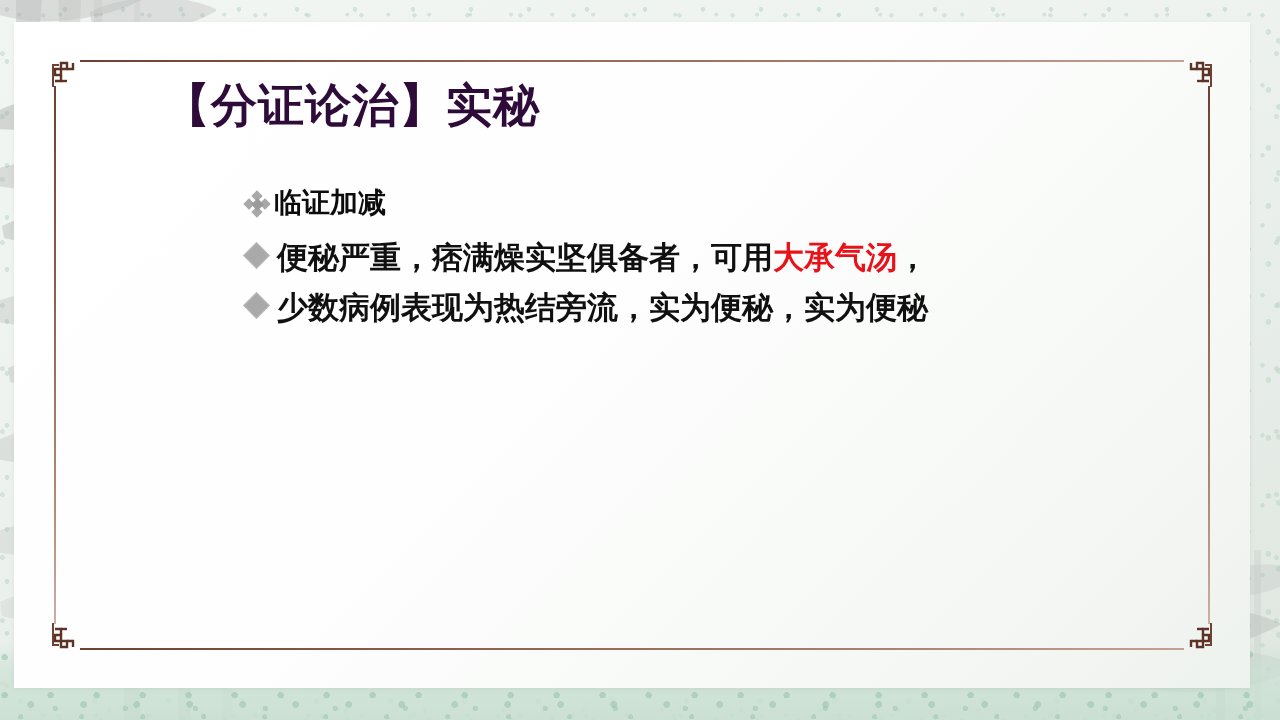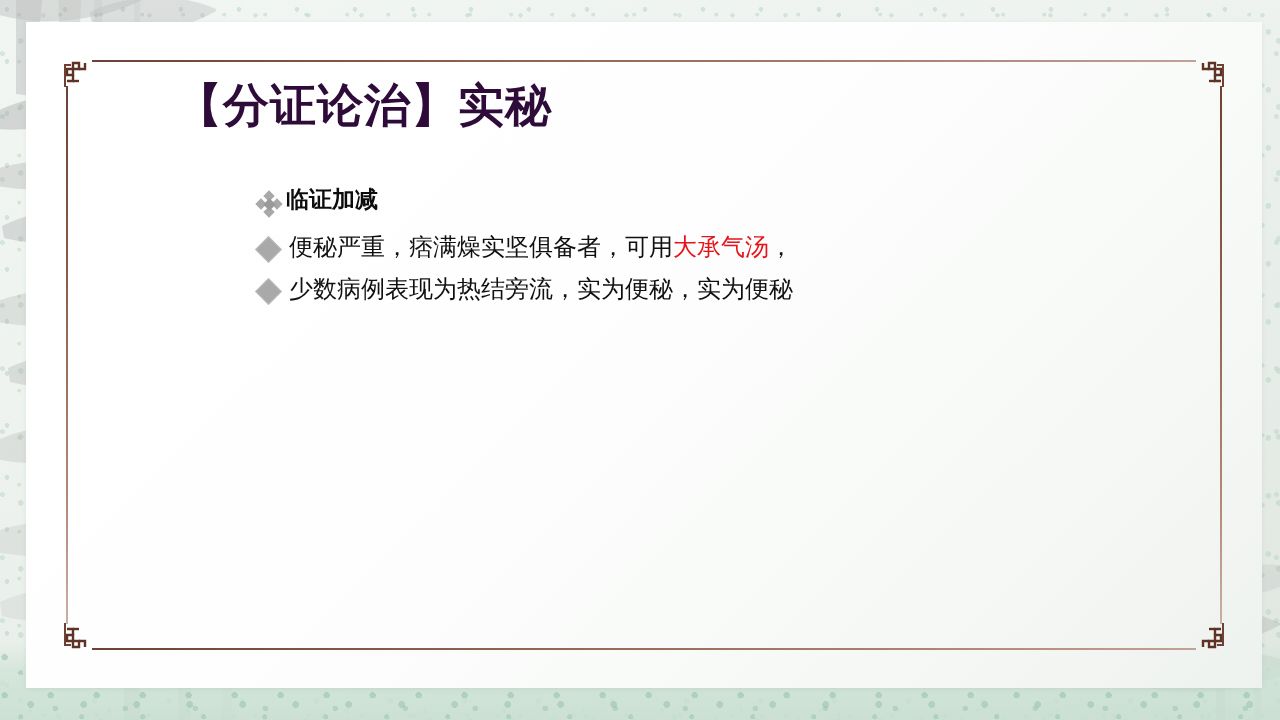--- a/index.html
+++ b/index.html
@@ -76,21 +76,21 @@
   }
   .bamboo-bottomleft {
     left: 90px; bottom: -10px;
     width: 190px; height: 130px;
     opacity: 0.40;
   }
 
   
   .card {
     position: absolute;
-    left: 26px;
+    left: 14px;
     top: 22px;
     width: 1236px;
     height: 666px;
     background: linear-gradient(135deg, #ffffff 0%, #fdfefd 45%, #f6f8f6 78%, #eef2ee 100%);
     box-shadow: 0 1px 5px rgba(100,115,105,0.10);
   }
 
   
   .frame {
     position: absolute;
@@ -149,40 +149,40 @@
     position: absolute;
     left: 232px;
     top: 162px;
     width: 880px;
   }
 
   .bullet-l1 {
     display: flex;
     align-items: flex-start;
     font-family: "Liberation Sans", "DejaVu Sans", sans-serif;
-    font-size: 23px;
+    font-size: 28px;
     font-weight: 700;
     color: #0c0c0c;
     line-height: 1.34;
     margin-bottom: 14px;
   }
   .bullet-l1 .marker {
     flex: 0 0 auto;
     width: 26px;
     height: 32px;
     position: relative;
     margin-right: 2px;
   }
 
   .bullet-l2 {
     display: flex;
     align-items: flex-start;
     font-family: "Liberation Serif", "DejaVu Serif", serif;
-    font-size: 24px;
-    font-weight: 400;
+    font-size: 31px;
+    font-weight: 700;
     color: #101010;
     line-height: 1.42;
     margin-bottom: 6px;
   }
   .bullet-l2 .marker {
     flex: 0 0 auto;
     width: 30px;
     height: 36px;
     position: relative;
     margin-right: 1px;

